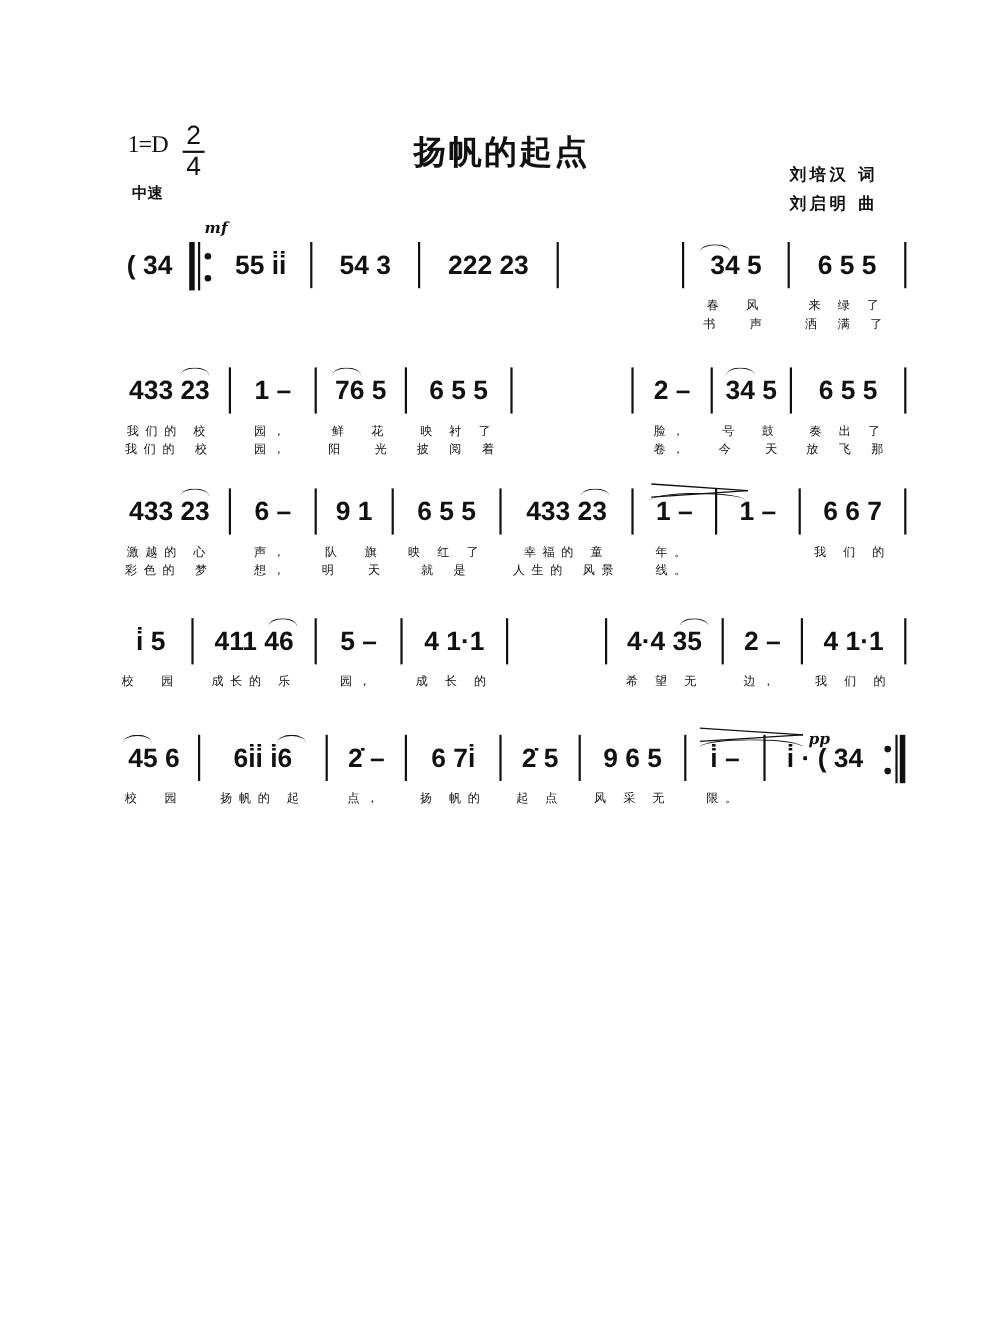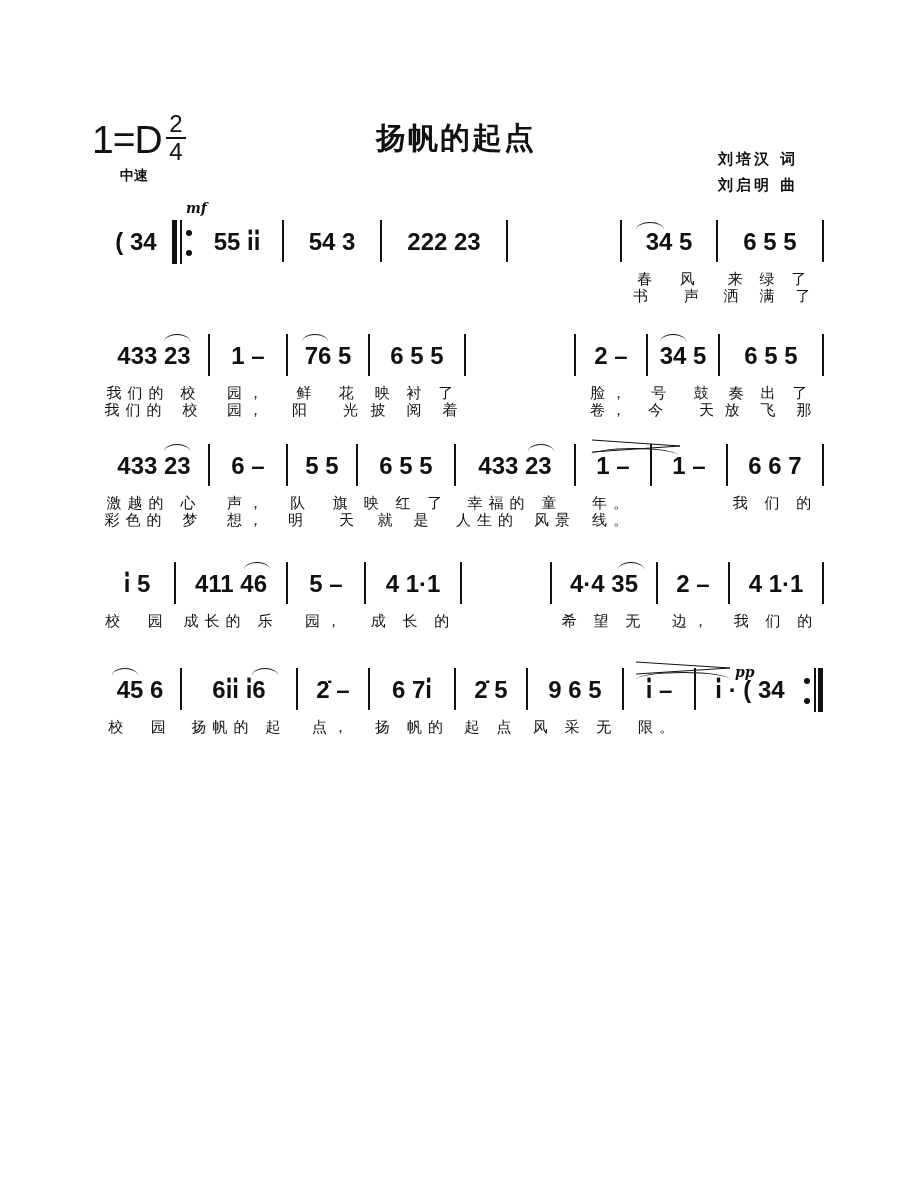--- a/index.html
+++ b/index.html
@@ -1,29 +1,29 @@
 <!DOCTYPE html>
 <html><head>
 <meta charset="utf-8">
 <style>
   html, body { margin: 0; padding: 0; background: #ffffff; }
   body { width: 912px; height: 1202px; position: relative; overflow: hidden; color: #111; font-family: "DejaVu Sans", sans-serif; }
-  .key { position: absolute; left: 92px; top: 118px; font-family: Liberation Sans, sans-serif; font-size: 39px; letter-spacing: -1px; }
+  .key { position: absolute; left: 116px; top: 118px; font-family: Liberation Serif, serif; font-size: 22px; letter-spacing: -1px; }
   .timesig { position: absolute; left: 166px; top: 112px; width: 20px; text-align: center; font-family: "Liberation Sans", sans-serif; font-size: 24px; line-height: 24px; }
   .timesig .bar { border-top: 2px solid #111; margin: 1px 0; }
   .tempo { position: absolute; left: 120px; top: 167px; font-size: 14px; font-weight: bold; }
   .title { position: absolute; left: 0; width: 912px; top: 118px; text-align: center; font-family: "DejaVu Serif", serif; font-size: 30px; font-weight: bold; letter-spacing: 2px; }
   .credit { position: absolute; left: 718px; font-size: 15px; font-weight: bold; letter-spacing: 3px; }
   .dyn { position: absolute; font-family: "DejaVu Serif", serif; font-style: italic; font-weight: bold; font-size: 14px; }
 
   .system { position: absolute; left: 100px; width: 730px; height: 90px; }
   .measure { position: absolute; top: 0; height: 90px; }
   .notes { position: absolute; top: 14px; left: 0; right: 0; display: flex; justify-content: space-around; align-items: flex-start; font-family: "Liberation Sans", sans-serif; font-weight: bold; font-size: 24px; height: 36px; }
   .barline { position: absolute; top: 6px; width: 2px; height: 42px; background: #111; }
-  .lyr { position: absolute; left: 0; right: 0; font-family: "DejaVu Serif", serif; font-size: 15px; letter-spacing: 6px; white-space: pre; text-align: center; }
+  .lyr { position: absolute; left: 0; right: 0; font-family: "DejaVu Serif", serif; font-size: 11px; letter-spacing: 6px; white-space: pre; text-align: center; }
   .lyr1 { top: 56px; }
   .lyr2 { top: 73px; font-family: Liberation Mono, monospace; }
   .repeat-start { position: absolute; top: 6px; width: 14px; height: 44px; }
   .repeat-start .thick { position: absolute; left: 0; width: 5px; height: 44px; background: #111; }
   .repeat-start .thin { position: absolute; left: 8px; width: 2px; height: 44px; background: #111; }
   .dots { position: absolute; left: 14px; top: 10px; width: 6px; }
   .dots i { display: block; width: 6px; height: 6px; border-radius: 50%; background: #111; margin-bottom: 14px; }
   .tie-line { position: absolute; height: 14px; border-top: 1.5px solid #111; border-radius: 50% 50% 0 0; }
   .hairpin { position: absolute; }
 </style>
@@ -140,21 +140,21 @@
     <div class="lyr lyr2">彩色的 梦</div>
   </div>
   <div class="barline" style="left:108px"></div>
   <div class="measure" style="left:110px; width:76px">
     <div class="notes">6  –</div>
     <div class="lyr lyr1">声，</div>
     <div class="lyr lyr2">想，</div>
   </div>
   <div class="barline" style="left:186px"></div>
   <div class="measure" style="left:188px; width:68px">
-    <div class="notes">5  5</div>
+    <div class="notes">9  1</div>
     <div class="lyr lyr1">队  旗</div>
     <div class="lyr lyr2">明  天</div>
   </div>
   <div class="barline" style="left:256px"></div>
   <div class="measure" style="left:258px; width:96px">
     <div class="notes">6 5 5</div>
     <div class="lyr lyr1">映 红 了</div>
     <div class="lyr lyr2">就 是</div>
   </div>
   <div class="barline" style="left:354px"></div>

